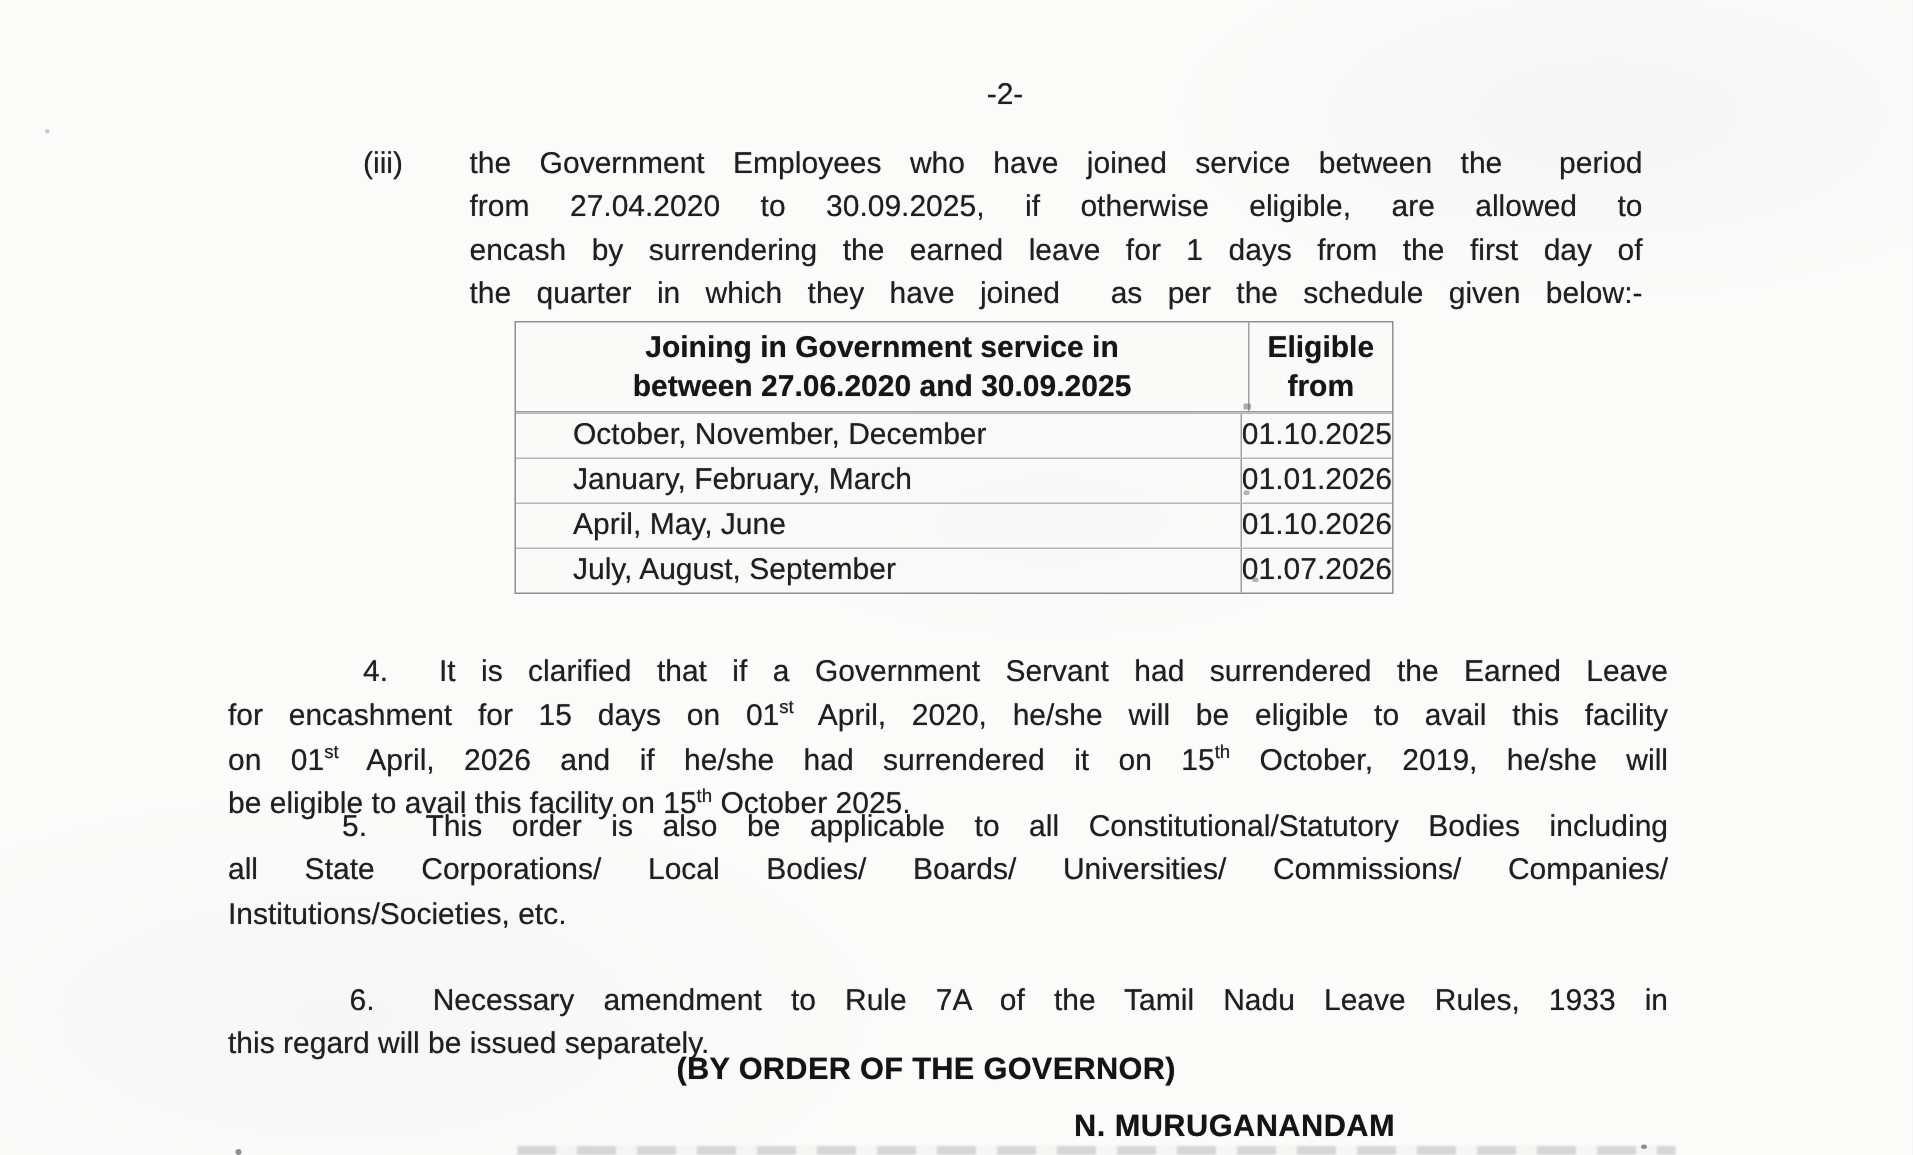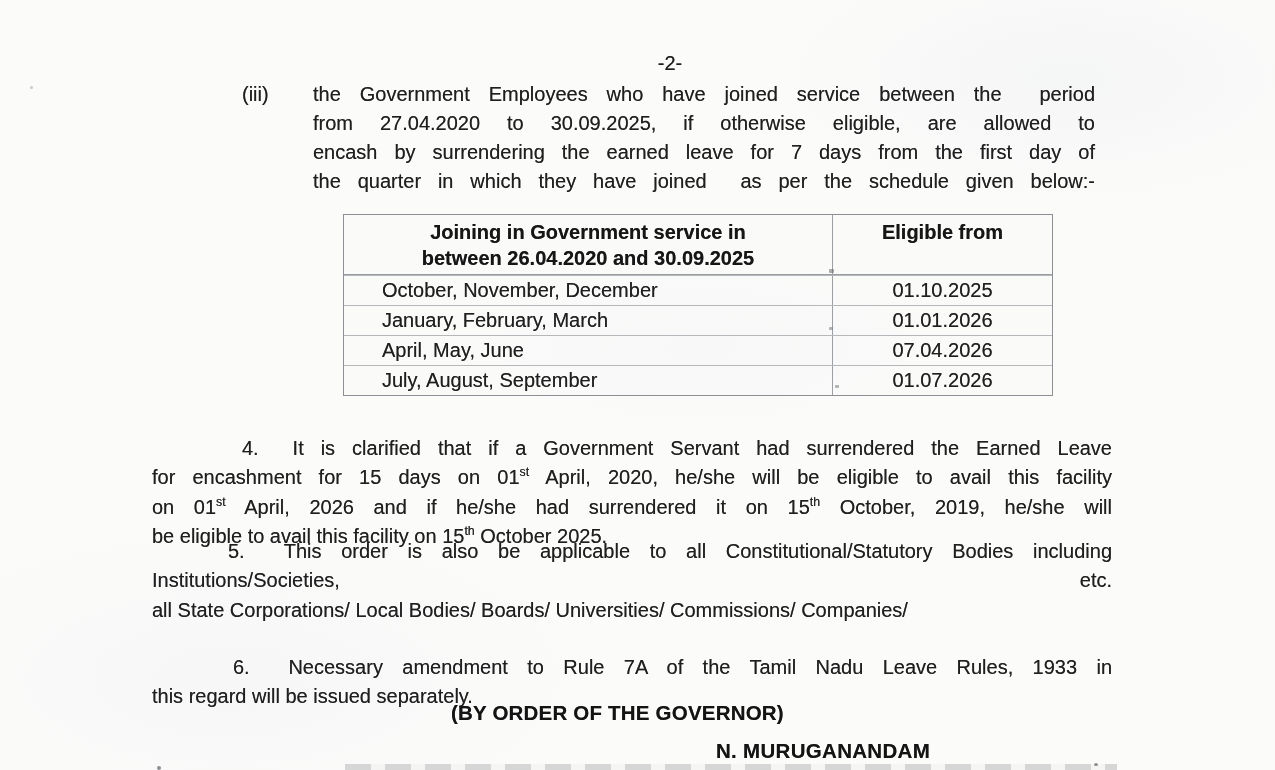--- a/index.html
+++ b/index.html
@@ -27,28 +27,28 @@
 
   sup { font-size:0.62em; line-height:0; vertical-align:super; }
 
   
   #page-num {
     position:absolute; top:52px; left:560px; width:220px;
     text-align:center; font-size:20px;
   }
 
   
-  #clause { position:absolute; top:80px; left:242px; width:853px;
+  #clause { position:absolute; top:95px; left:242px; width:853px;
             font-size:20px; line-height:29px; }
   #clause .clause-label { position:absolute; left:0; top:0; }
   #clause .clause-lines { margin-left:71px; }
 
   
   #schedule-table {
-    position:absolute; top:214px; left:343px; width:710px;
+    position:absolute; top:214px; left:343px; width:586px;
     border:1.6px solid #8c9094; box-sizing:border-box;
     background:rgba(248,249,249,0.45);
   }
   .trow { display:flex; align-items:stretch; }
   .trow + .trow { border-top:1px solid #b4b8bb; }
   .thead-row { border-bottom:1.2px solid #979da1 !important; }
   .cell-left {
     width:489px; box-sizing:border-box;
     border-right:1px solid #9aa0a4;
   }
@@ -100,61 +100,61 @@
 
 <div class="page">
 
   <div id="page-num">-2-</div>
 
   <div id="clause">
     <span class="clause-label">(iii)</span>
     <div class="clause-lines">
         <div class="tline"><span>the Government Employees who have joined service between the  period</span></div>
         <div class="tline"><span>from 27.04.2020 to 30.09.2025, if otherwise eligible, are allowed to</span></div>
-        <div class="tline"><span>encash by surrendering the earned leave for 7 days from the first day of</span></div>
+        <div class="tline"><span>encash by surrendering the earned leave for 1 days from the first day of</span></div>
         <div class="tline"><span>the quarter in which they have joined  as per the schedule given below:-</span></div>
       </div>
   </div>
 
   <div id="schedule-table">
     <div class="trow thead-row">
       <div class="cell-left">
         <div>Joining in Government service in</div>
-        <div>between 26.04.2020 and 30.09.2025</div>
+        <div>between 27.06.2020 and 30.09.2025</div>
       </div>
       <div class="cell-right">Eligible from</div>
     </div>
     <div class="trow data-row">
       <div class="cell-left">October, November, December</div>
       <div class="cell-right">01.10.2025</div>
     </div>
     <div class="trow data-row">
       <div class="cell-left">January, February, March</div>
       <div class="cell-right">01.01.2026</div>
     </div>
     <div class="trow data-row">
       <div class="cell-left">April, May, June</div>
-      <div class="cell-right">07.04.2026</div>
+      <div class="cell-right">01.10.2026</div>
     </div>
     <div class="trow data-row">
       <div class="cell-left">July, August, September</div>
       <div class="cell-right">01.07.2026</div>
     </div>
   </div>
 
   <div id="para4" class="para left-last">
       <div class="tline"><span>4.  It is clarified that if a Government Servant had surrendered the Earned Leave</span></div>
       <div class="tline"><span>for encashment for 15 days on 01</span><sup>st</sup><span> April, 2020, he/she will be eligible to avail this facility</span></div>
       <div class="tline"><span>on 01</span><sup>st</sup><span> April, 2026 and if he/she had surrendered it on 15</span><sup>th</sup><span> October, 2019, he/she will</span></div>
       <div class="tline"><span>be eligible to avail this facility on 15</span><sup>th</sup><span> October 2025.</span></div>
     </div>
   <div id="para5" class="para left-last">
       <div class="tline"><span>5.  This order is also be applicable to all Constitutional/Statutory Bodies including</span></div>
+      <div class="tline"><span>all State Corporations/ Local Bodies/ Boards/ Universities/ Commissions/ Companies/</span></div>
       <div class="tline"><span>Institutions/Societies, etc.</span></div>
-      <div class="tline"><span>all State Corporations/ Local Bodies/ Boards/ Universities/ Commissions/ Companies/</span></div>
     </div>
   <div id="para6" class="para left-last">
       <div class="tline"><span>6.  Necessary amendment to Rule 7A of the Tamil Nadu Leave Rules, 1933 in</span></div>
       <div class="tline"><span>this regard will be issued separately.</span></div>
     </div>
 
   <div id="by-order">(BY ORDER OF THE GOVERNOR)</div>
   <div id="signatory">N. MURUGANANDAM</div>
 
   <div class="speck" id="speck-1"></div>

